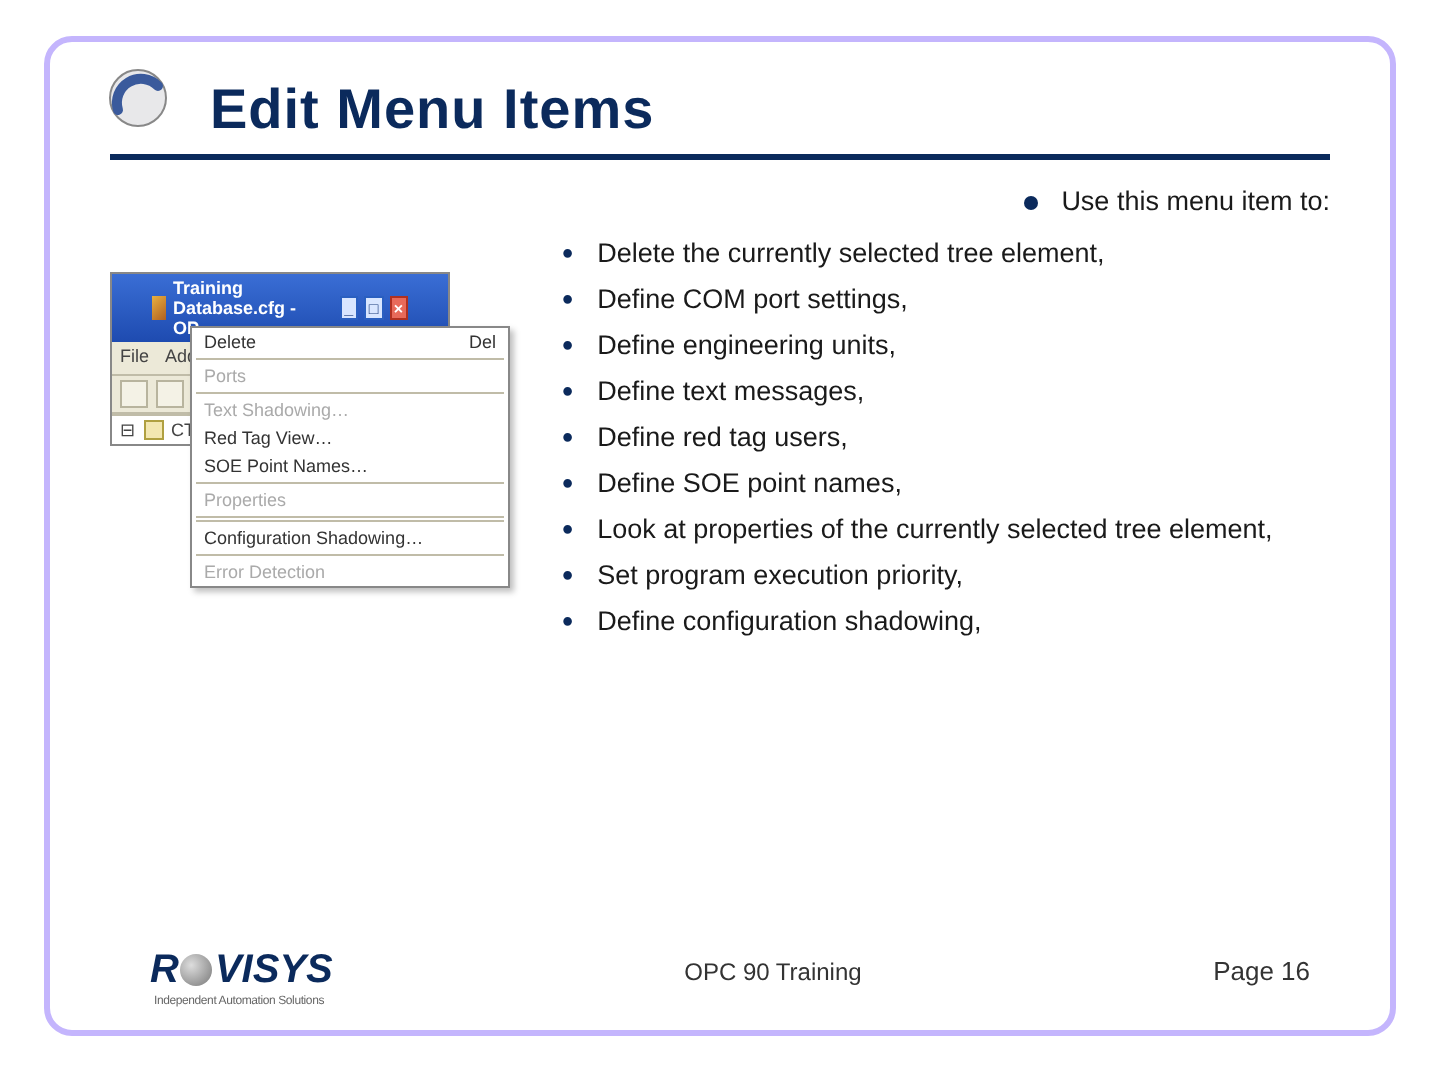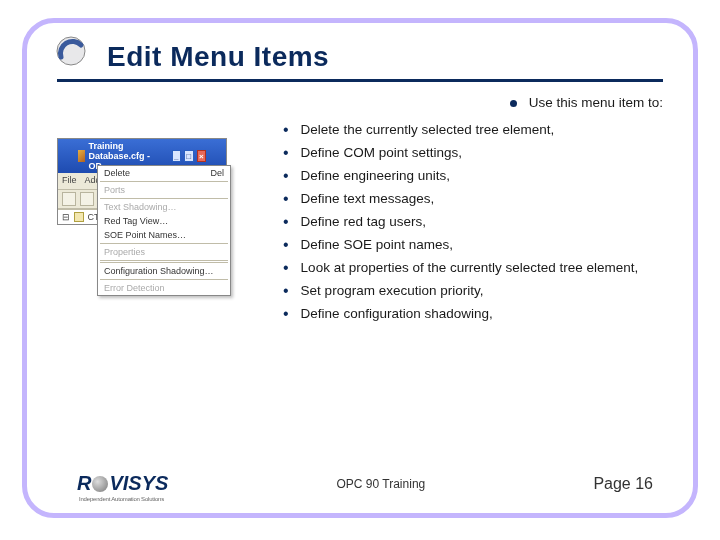--- a/index.html
+++ b/index.html
@@ -8,22 +8,22 @@
     width: 720px;
     height: 540px;
     background: #fff;
     font-family: Arial, Helvetica, sans-serif;
     position: relative;
     overflow: hidden;
   }
   .slide-frame {
     position: absolute;
     top: 18px; left: 22px; right: 22px; bottom: 22px;
-    border: 5px solid #c4b5fd;
-    border-radius: 32px;
+    border: 3px solid #c4b5fd;
+    border-radius: 14px;
     padding: 18px 30px 40px 30px;
   }
   .header-area {
     position: relative;
     border-bottom: 3px solid #0b2a5c;
     padding-bottom: 6px;
     margin-bottom: 12px;
   }
   .logo-top {
     position: absolute;
@@ -91,21 +91,21 @@
     border-bottom: 1px solid #c0bca8;
   }
   .tb-btn { width: 14px; height: 14px; background: #f4f2e6; border: 1px solid #b8b49e; }
   .dropdown {
     position: absolute;
     background: #fff;
     border: 1px solid #888;
     box-shadow: 2px 2px 3px rgba(0,0,0,.25);
     font-size: 9px;
     color: #333;
-    width: 134px;
+    width: 160px;
   }
   .dropdown .dd-item {
     padding: 2px 6px;
     display: flex;
     justify-content: space-between;
   }
   .dropdown .dd-item.disabled { color: #aaa; }
   .dropdown hr { border: none; border-top: 1px solid #c0bca8; margin: 1px 2px; }
   .shot-wrap { position: relative; }
   .tree-row {
@@ -170,21 +170,21 @@
     margin: 0 1px;
     position: relative; top: 2px;
   }
   .footer-logo .tag { font-size: 6px; color: #666; position: absolute; bottom: -7px; left: 2px; letter-spacing: -0.2px; }
   .footer-center {
     flex: 1;
     text-align: center;
     font-size: 12px;
     color: #333;
   }
-  .footer-right { font-size: 16px; color: #333; }
+  .footer-right { font-size: 13px; color: #333; }
   .app-icon {
     width: 12px; height: 12px;
     background: linear-gradient(135deg, #e8b040, #b06020);
     display: inline-block;
   }
 </style>
 </head>
 <body>
 
 <div class="slide-frame">
@@ -264,21 +264,21 @@
       </div>
     </div>
 
     <div class="text-col">
       <div class="intro-line">
         <span class="bullet-dot"></span>
         <span>Use this menu item to:</span>
       </div>
       <ul class="sub-list" id="sublist">
           <li>Delete the currently selected tree element,</li>
-          <li>Define COM point settings,</li>
+          <li>Define COM port settings,</li>
           <li>Define engineering units,</li>
           <li>Define text messages,</li>
           <li>Define red tag users,</li>
           <li>Define SOE point names,</li>
           <li>Look at properties of the currently selected tree element,</li>
           <li>Set program execution priority,</li>
           <li>Define configuration shadowing,</li>
         </ul>
     </div>
 

